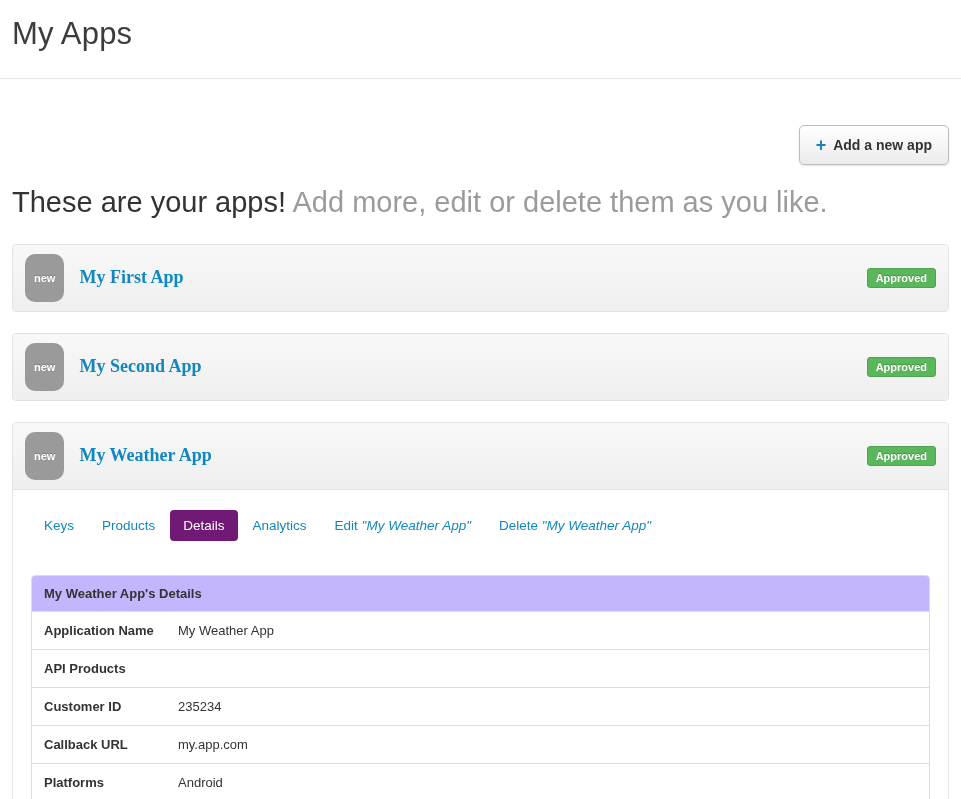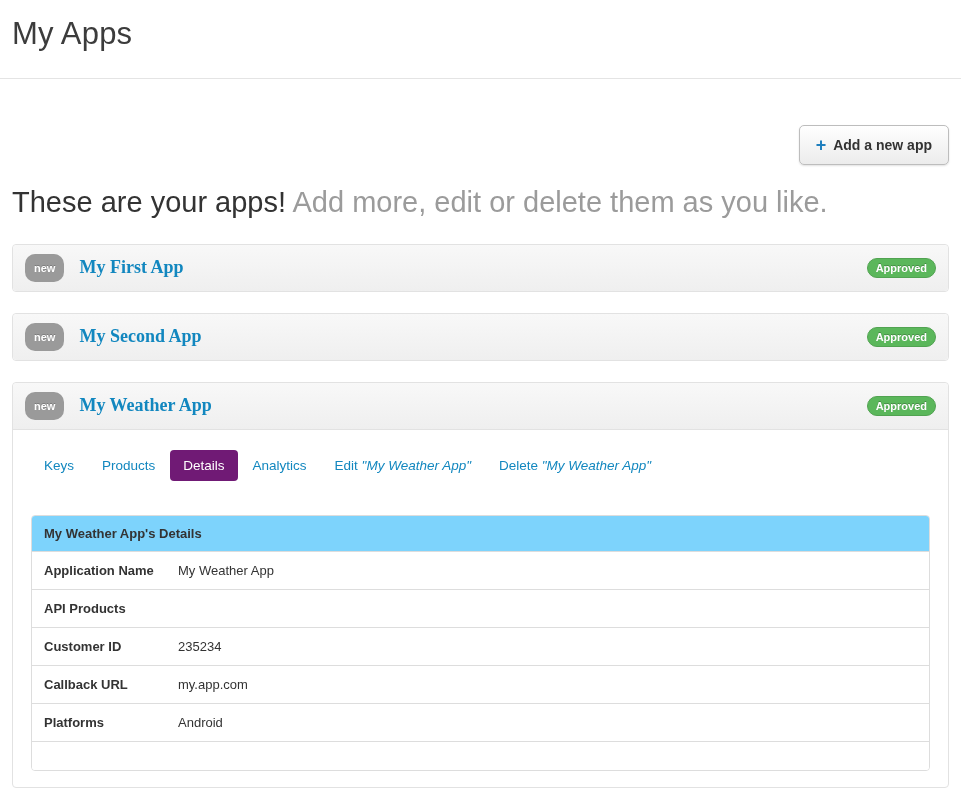--- a/index.html
+++ b/index.html
@@ -72,41 +72,41 @@
   }
   .panel.expanded .panel-heading {
     border-radius: 4px 4px 0 0;
     border-bottom: 1px solid #e2e2e2;
   }
   .badge-new {
     background: #9a9a9a;
     color: #fff;
     font-size: 11px;
     font-weight: bold;
-    padding: 8px 9px;
+    padding: 18px 9px;
     border-radius: 10px;
     margin-right: 15px;
     text-shadow: 0 -1px 0 rgba(0,0,0,0.2);
   }
   .app-name {
     color: #1287bf;
     font-weight: bold;
     font-size: 18px;
     text-decoration: none;
     font-family: Liberation Serif, serif;
   }
   .badge-approved {
     margin-left: auto;
     background: #5bb75b;
     border: 1px solid #51a351;
     color: #fff;
     font-size: 11px;
     font-weight: bold;
     padding: 3px 8px;
-    border-radius: 10px;
+    border-radius: 3px;
     text-shadow: 0 -1px 0 rgba(0,0,0,0.25);
   }
   .panel-body {
     padding: 18px 18px 16px;
   }
   .tabs {
     list-style: none;
     display: flex;
     align-items: center;
     gap: 2px;
@@ -130,21 +130,21 @@
   .details-table {
     margin-top: 34px;
     border: 1px solid #dddddd;
     border-radius: 4px;
     overflow: hidden;
     font-size: 13px;
   }
   .dt-header {
     padding: 10px 12px;
     font-weight: bold;
-    background: #7dd3fc;
+    background: #c4b5fd;
     border-bottom: 1px solid #dddddd;
     color: #333;
   }
   .dt-row {
     display: flex;
     padding: 11px 12px;
     border-bottom: 1px solid #dddddd;
     background: #fff;
   }
   .dt-label {

